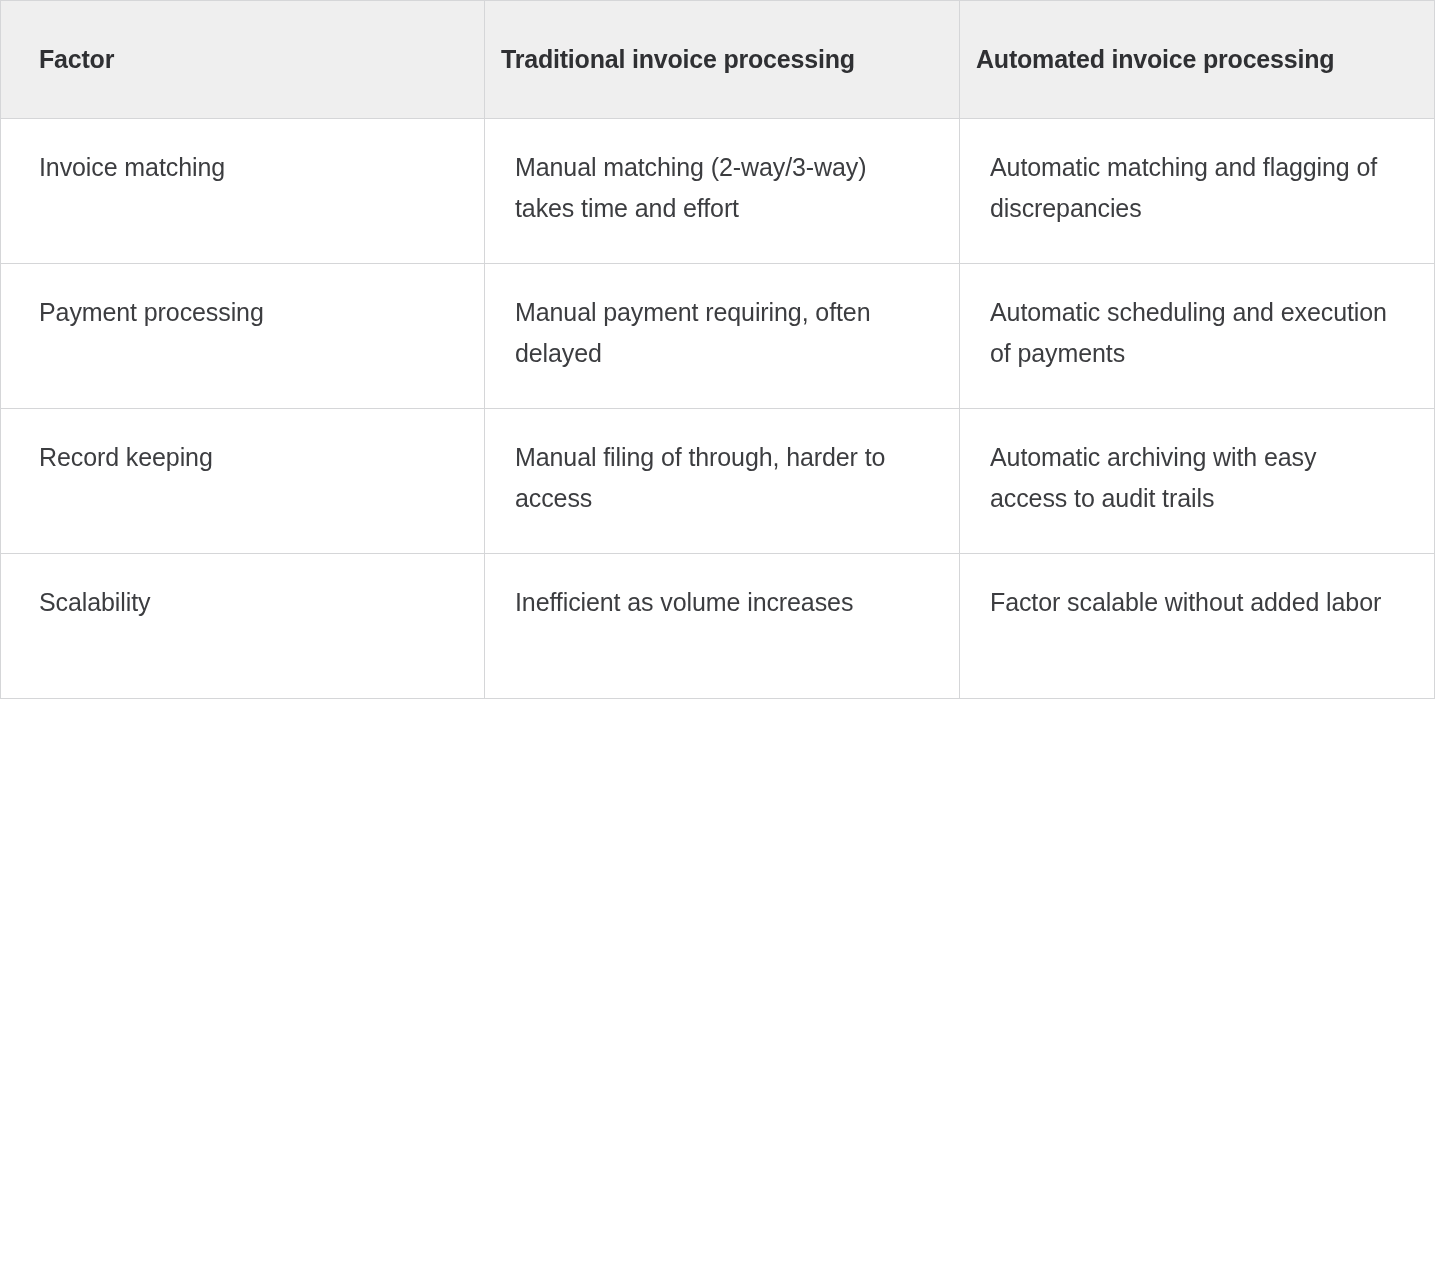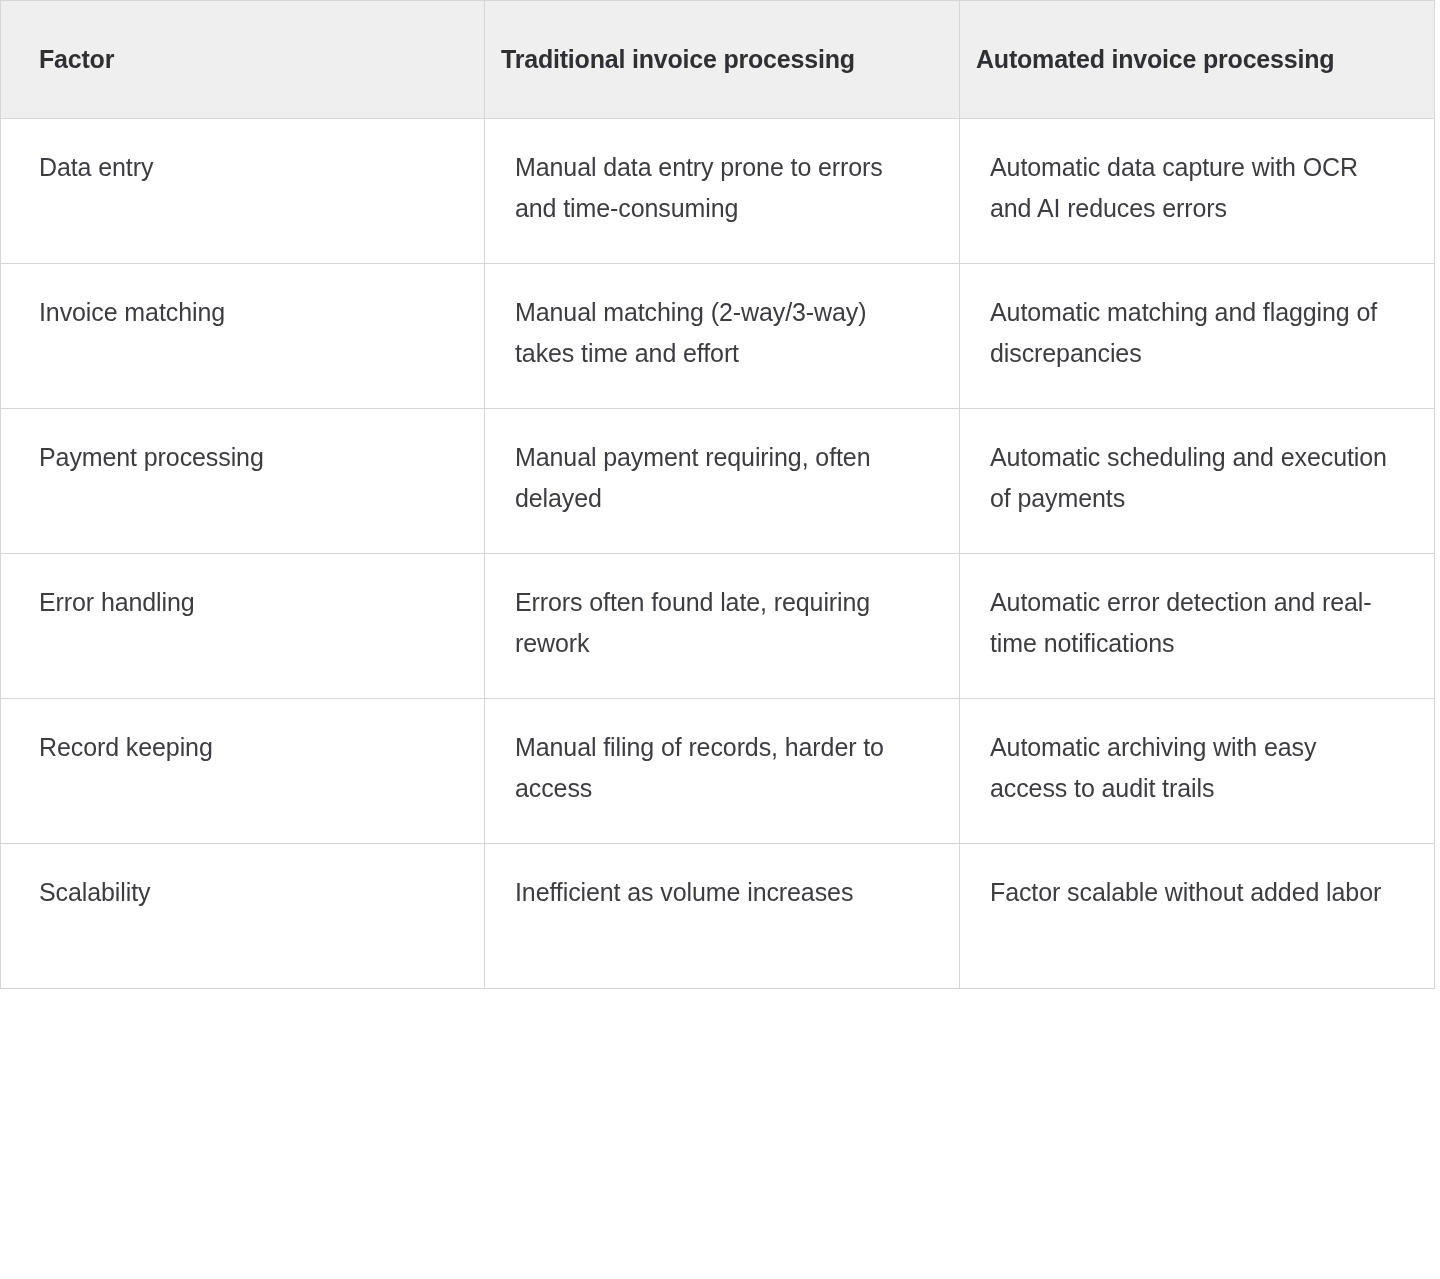--- a/index.html
+++ b/index.html
@@ -83,42 +83,32 @@
     </colgroup>
     <thead>
       <tr>
         <th class="h1">Factor</th>
         <th class="h2">Traditional invoice processing</th>
         <th class="h3">Automated invoice processing</th>
       </tr>
     </thead>
     <tbody>
       <tr>
-        <td class="col-factor">Data entry</td>
-        <td class="col-b">Manual data entry prone to errors and time-consuming</td>
-        <td class="col-c">Automatic data capture with OCR and AI reduces errors</td>
-      </tr>
-      <tr>
         <td class="col-factor">Invoice matching</td>
         <td class="col-b">Manual matching (2-way/3-way) takes time and effort</td>
         <td class="col-c">Automatic matching and flagging of discrepancies</td>
       </tr>
       <tr>
         <td class="col-factor">Payment processing</td>
         <td class="col-b">Manual payment requiring, often delayed</td>
         <td class="col-c">Automatic scheduling and execution of payments</td>
       </tr>
       <tr>
-        <td class="col-factor">Error handling</td>
-        <td class="col-b">Errors often found late, requiring rework</td>
-        <td class="col-c">Automatic error detection and real-time notifications</td>
-      </tr>
-      <tr>
         <td class="col-factor">Record keeping</td>
-        <td class="col-b">Manual filing of records, harder to access</td>
+        <td class="col-b">Manual filing of through, harder to access</td>
         <td class="col-c">Automatic archiving with easy access to audit trails</td>
       </tr>
       <tr>
         <td class="col-factor">Scalability</td>
         <td class="col-b">Inefficient as volume increases</td>
         <td class="col-c">Factor scalable without added labor</td>
       </tr>
     </tbody>
   </table>
 </div>

